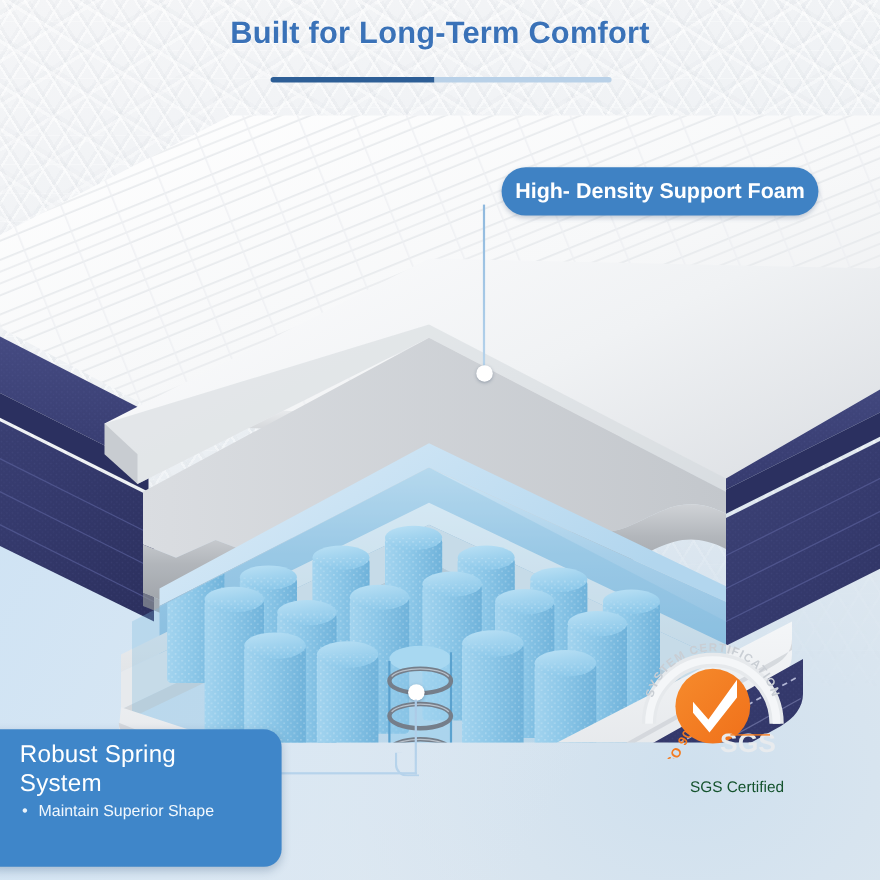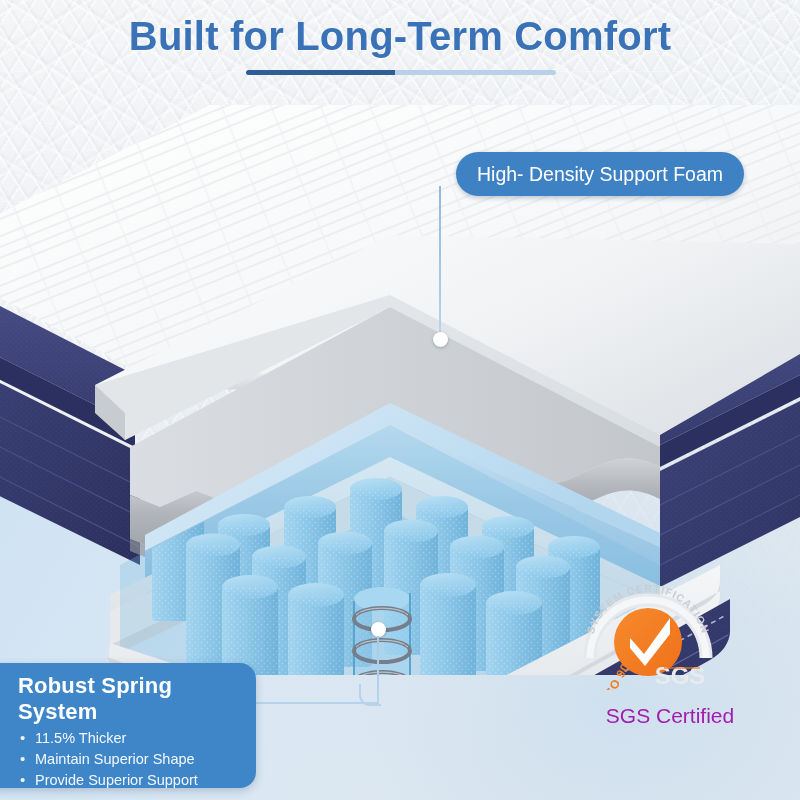--- a/index.html
+++ b/index.html
@@ -35,53 +35,53 @@
     -webkit-mask-image:linear-gradient(180deg,#000 0%,rgba(0,0,0,.3) 72%,rgba(0,0,0,0) 100%);
   }
   .bg-lowglow{
     position:absolute;left:0;bottom:0;width:560px;height:330px;
     background:linear-gradient(120deg,#cfe3f4 0%,#d9e7f3 45%,rgba(224,233,241,0) 88%);
   }
 
   
   .title{
     position:absolute;top:14px;left:0;width:800px;text-align:center;
-    font-size:40px;font-weight:bold;color:#3a72b8;letter-spacing:.2px;
+    font-size:28px;font-weight:bold;color:#3a72b8;letter-spacing:.2px;
     text-shadow:0 1px 0 rgba(255,255,255,.9);
   }
   .divider{position:absolute;top:70px;left:246px;width:310px;height:5px;display:flex;}
   .divider .dv-dark{flex:0 0 48%;background:#2d5e96;border-radius:3px 0 0 3px;}
   .divider .dv-light{flex:1;background:#b9d1e8;border-radius:0 3px 3px 0;}
 
   
   .mattress{position:absolute;left:-40px;top:95px;width:880px;height:580px;}
   .mattress svg{display:block;width:100%;height:100%;}
 
   
   .pill{
     position:absolute;display:flex;align-items:center;justify-content:center;
     background:#3f82c4;color:#ffffff;border-radius:22px;
     box-shadow:0 2px 5px rgba(40,70,110,.28);
   }
-  #foam-pill{left:456px;top:152px;width:288px;height:44px;font-size:19.5px;}
+  #foam-pill{left:456px;top:152px;width:288px;height:44px;font-size:19.5px;font-weight:bold;}
   .lead-line{position:absolute;background:#9ec4e4;}
   #foam-lead{left:439px;top:186px;width:2px;height:152px;
     background:linear-gradient(180deg,#8fb9de,#b7d4ec);}
   .lead-dot{position:absolute;width:15px;height:15px;border-radius:50%;
     background:#ffffff;box-shadow:0 1px 3px rgba(40,60,90,.35);}
   #foam-dot{left:433px;top:332px;}
 
   
   #spring-box{
     position:absolute;left:-16px;top:663px;width:272px;height:125px;
     background:#3f86c9;border-radius:16px;color:#ffffff;
     box-shadow:0 3px 8px rgba(40,70,110,.25);
     padding:10px 16px 0 34px;box-sizing:border-box;
   }
-  #spring-box .bx-title{font-size:22px;font-weight:bold;letter-spacing:.2px;margin:0 0 3px 0;}
+  #spring-box .bx-title{font-size:22px;font-weight:normal;letter-spacing:.2px;margin:0 0 3px 0;}
   #spring-box ul{list-style:none;margin:0;padding:0;}
   #spring-box li{
     font-size:14.5px;line-height:21px;position:relative;padding-left:17px;color:#f2f8fd;
   }
   #spring-box li::before{
     content:"•";position:absolute;left:2px;top:-1px;font-size:15px;color:#eaf3fb;
   }
   #spring-lead-v{left:377px;top:636px;width:2px;height:68px;
     background:linear-gradient(180deg,#a9c9e6,#b9d5ec);}
   #spring-lead-h{left:252px;top:702px;width:127px;height:2px;background:#b6d3eb;}
@@ -90,21 +90,21 @@
     border-left:2px solid #b6d3eb;border-bottom:2px solid #b6d3eb;
     border-bottom-left-radius:11px;background:transparent;
   }
   #spring-dot{left:371px;top:622px;}
 
   
   #sgs-badge{position:absolute;left:578px;top:572px;width:140px;height:118px;}
   #sgs-badge svg{display:block;width:100%;height:100%;}
   .sgs-caption{
     position:absolute;left:540px;top:700px;width:260px;text-align:center;
-    color:#a21caf;font-size:21px;line-height:31px;
+    color:#14532d;font-size:14px;line-height:31px;
   }
 </style>
 </head>
 <body>
 
 <div id="stage">
 
   <div class="bg-base"></div>
   <div class="bg-weave"></div>
   <div class="bg-weave2"></div>
@@ -405,23 +405,21 @@
   </div>
 
   <div class="lead-dot" id="spring-dot"></div>
   <div class="lead-line" id="spring-lead-v"></div>
   <div id="spring-corner"></div>
   <div class="lead-line" id="spring-lead-h"></div>
 
   <div id="spring-box">
     <div class="bx-title">Robust Spring System</div>
     <ul>
-      <li>11.5% Thicker</li>
       <li>Maintain Superior Shape</li>
-      <li>Provide Superior Support</li>
     </ul>
   </div>
 
   <div id="sgs-badge">
     <svg viewBox="0 0 140 118" aria-hidden="true">
       <defs>
         <path id="arcTop" d="M14 76 A56 56 0 0 1 126 76" fill="none"></path>
         <path id="arcBot" d="M16 96 A54 54 0 0 1 12 64" fill="none"></path>
         <linearGradient id="gOrange" x1="0" y1="0" x2="1" y2="1">
           <stop offset="0%" stop-color="#f68b2c"></stop>

